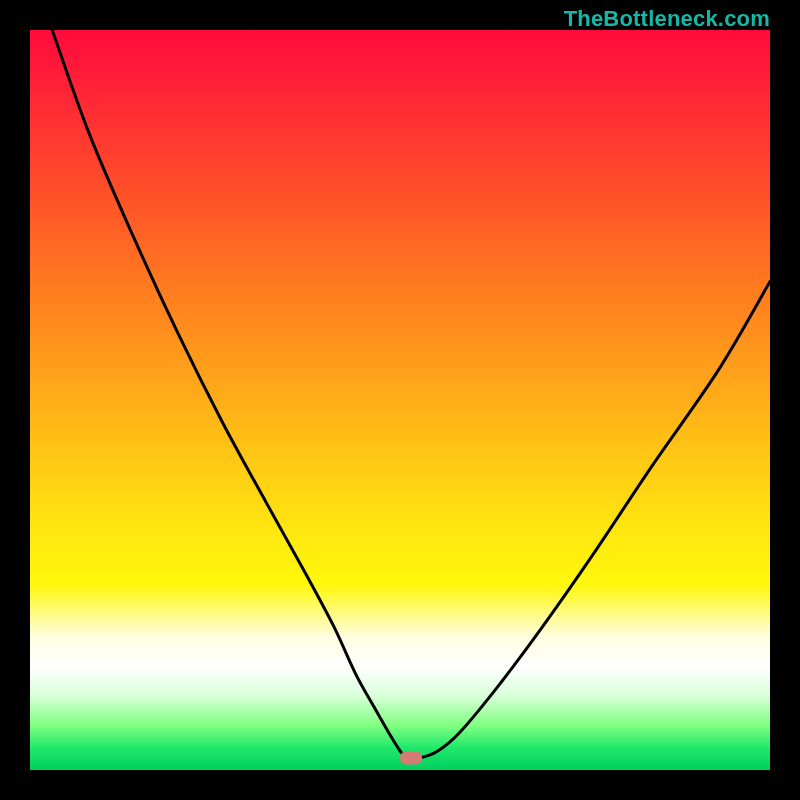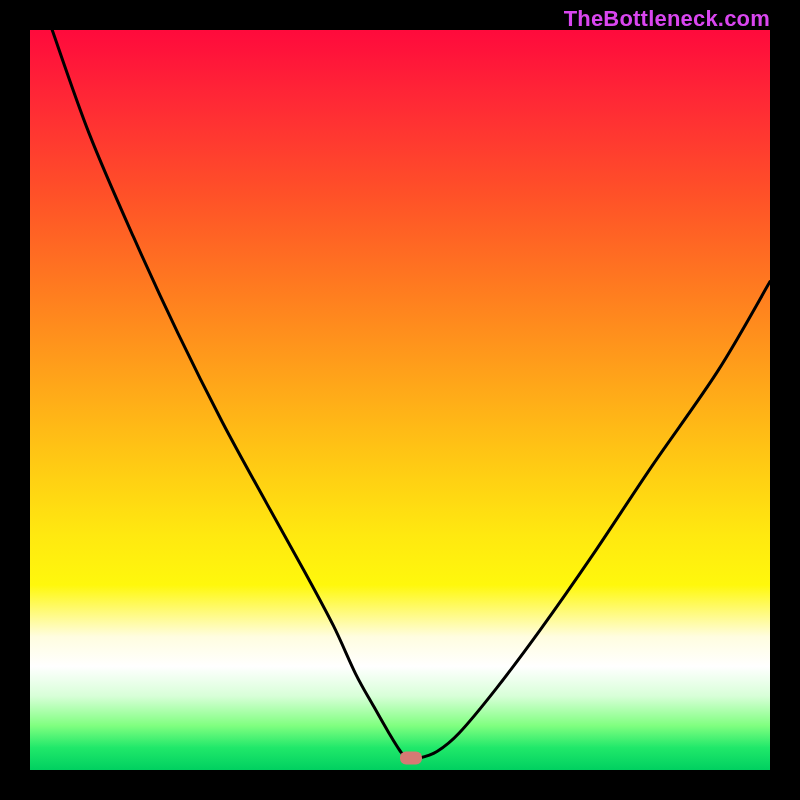--- a/index.html
+++ b/index.html
@@ -39,21 +39,21 @@
       #00d060 100%
     );
   }
   .watermark {
     position: absolute;
     top: 6px;
     right: 30px;
     font-family: Arial, Helvetica, sans-serif;
     font-size: 22px;
     font-weight: 600;
-    color: #d946ef;
+    color: #14b8a6;
     letter-spacing: 0.2px;
   }
   .curve-svg {
     position: absolute;
     left: 0;
     top: 0;
     width: 740px;
     height: 740px;
   }
   .marker {

